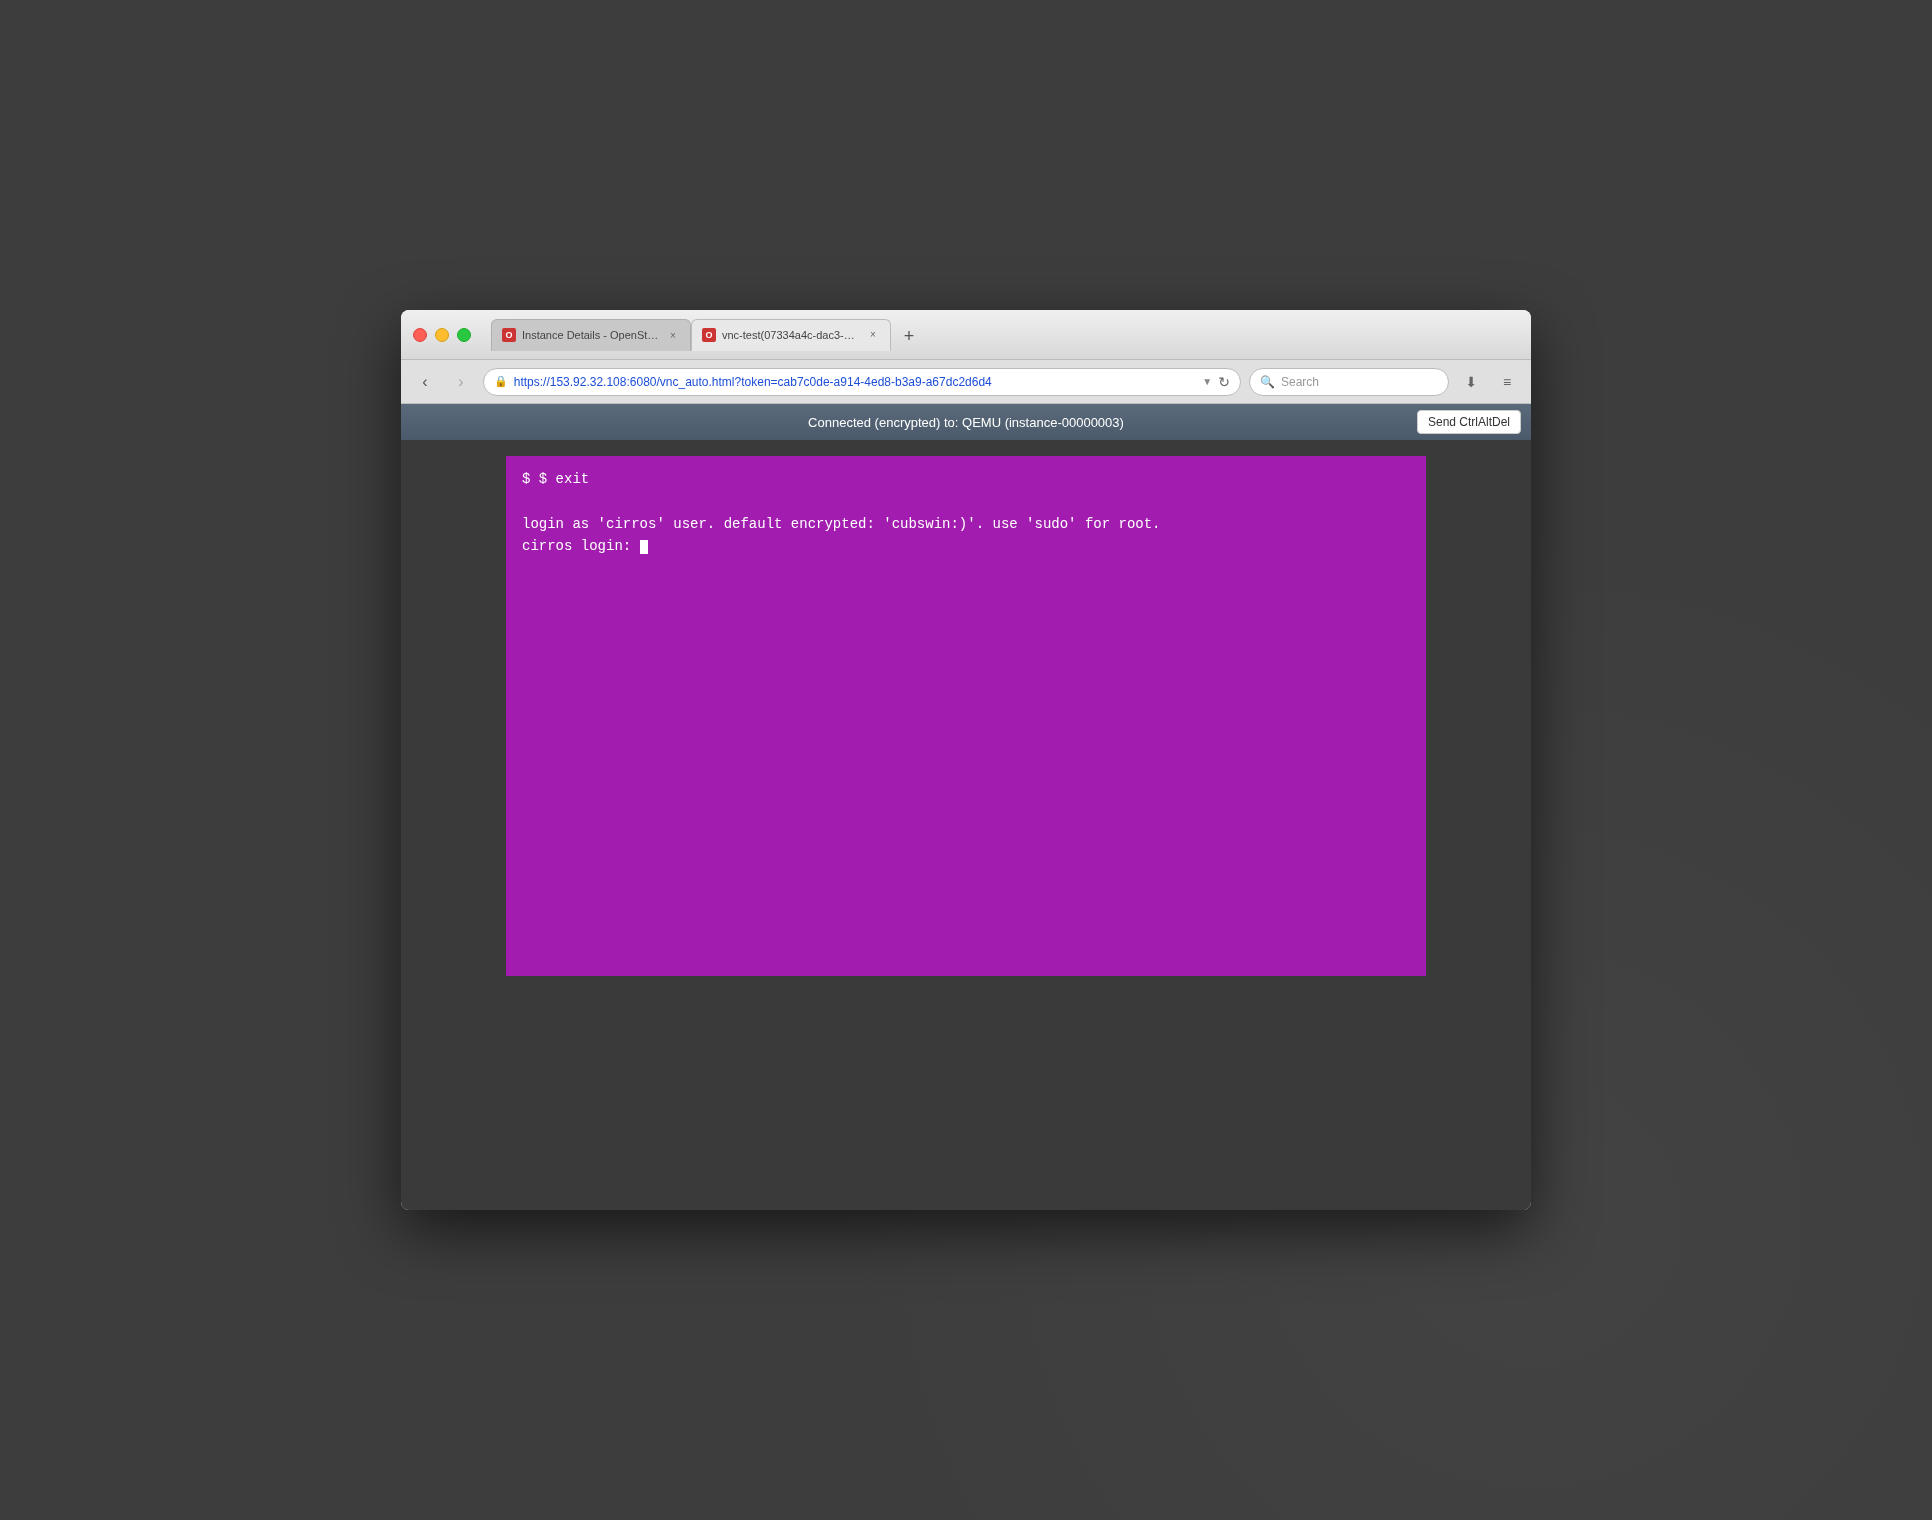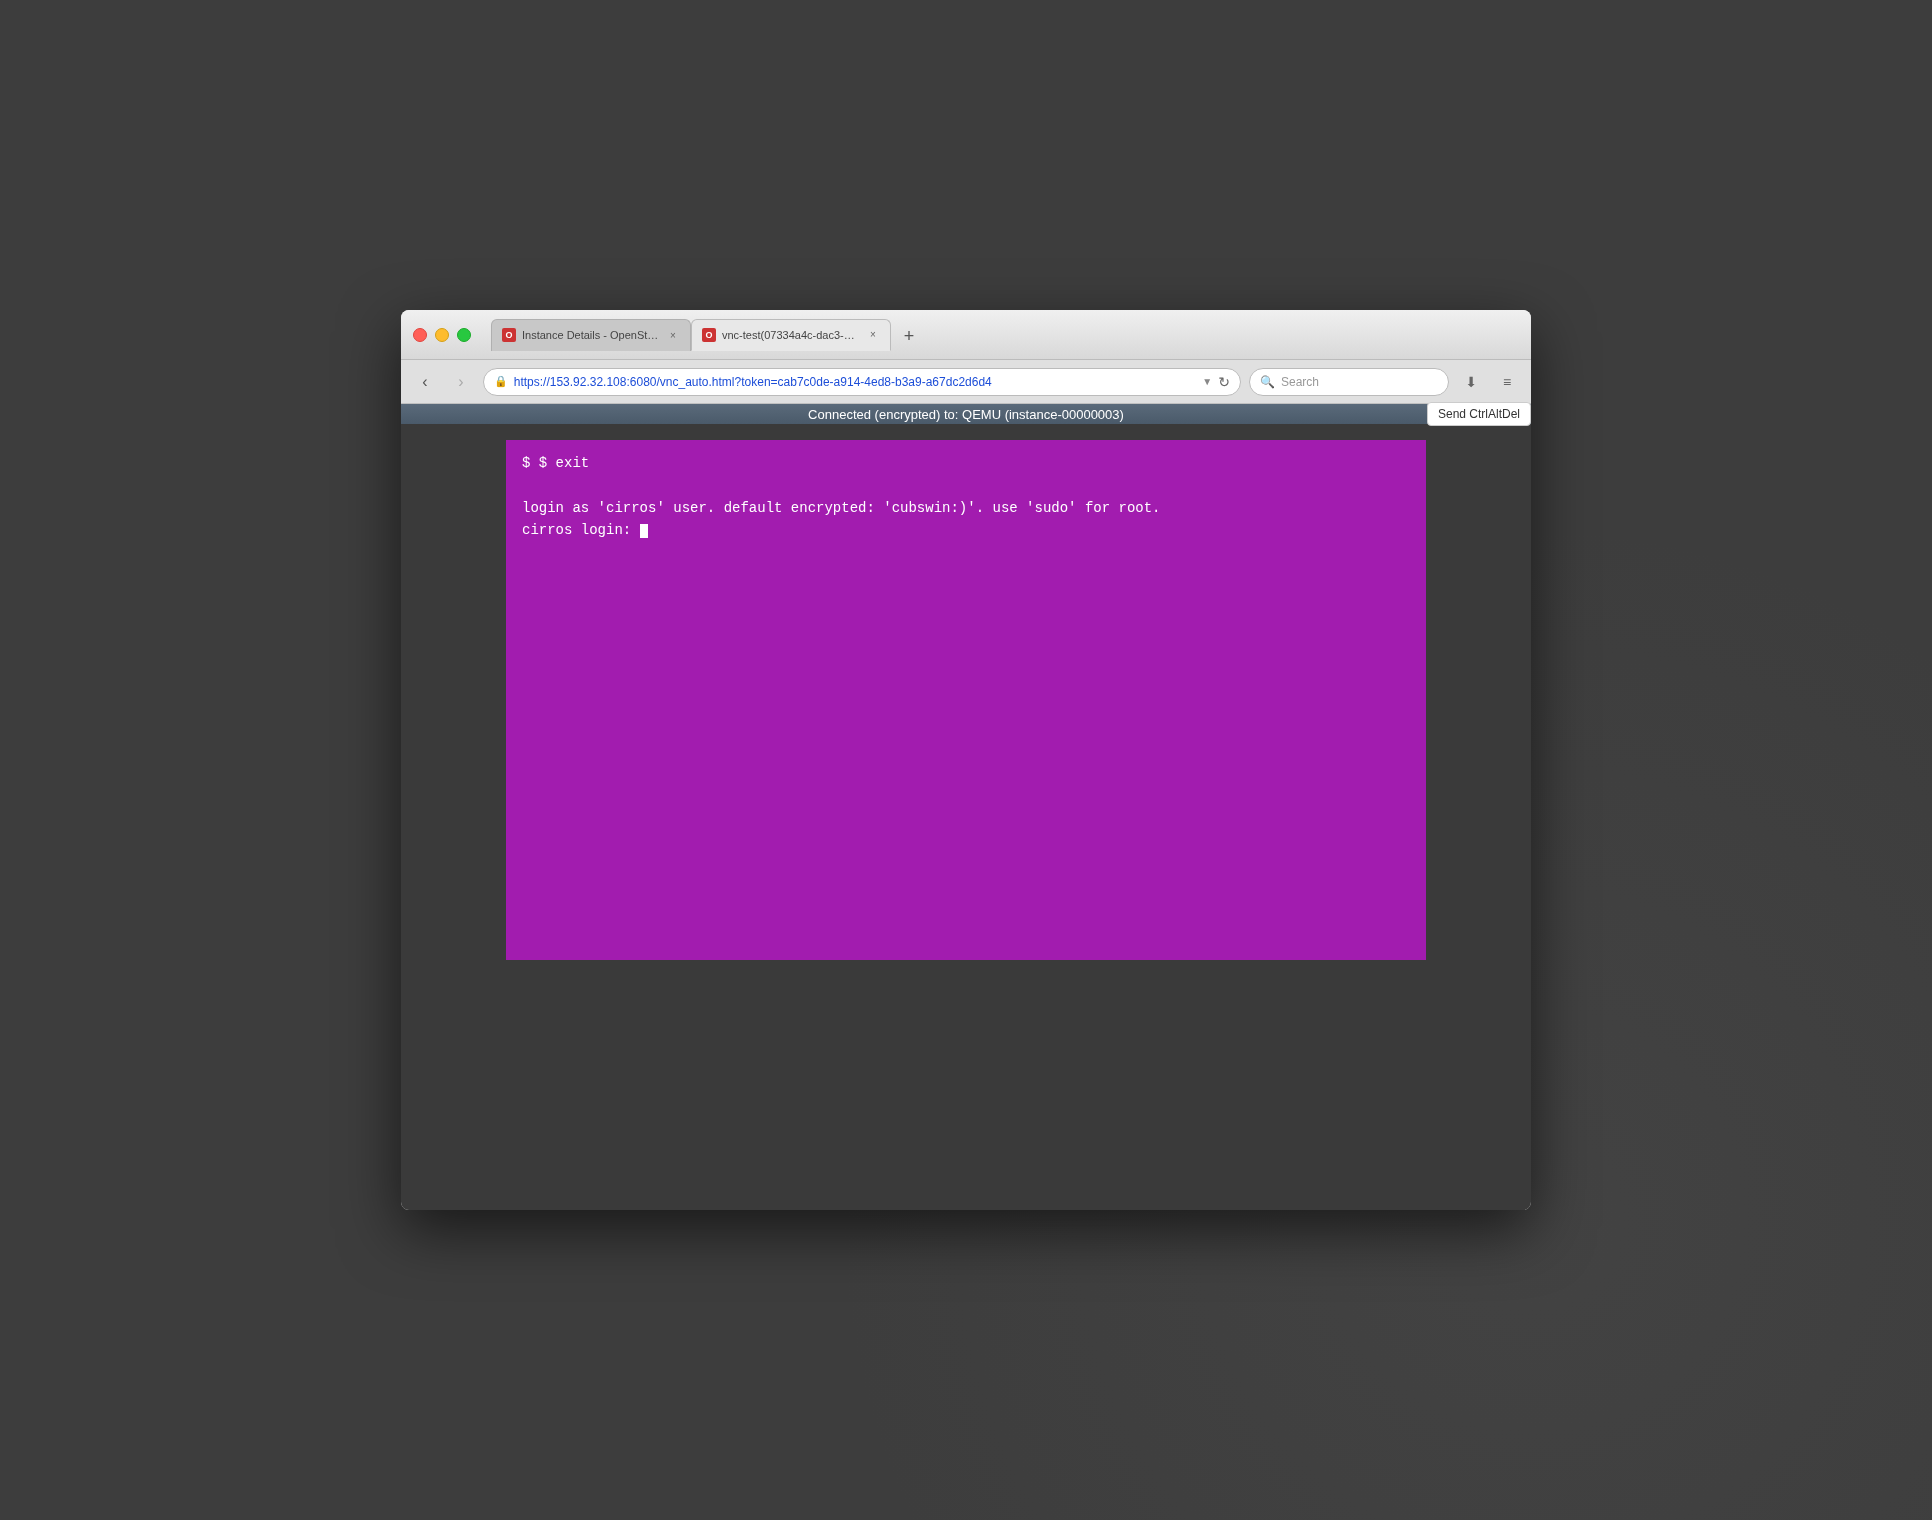--- a/index.html
+++ b/index.html
@@ -253,38 +253,38 @@
       align-items: center;
       justify-content: center;
       color: #666;
       font-size: 14px;
       cursor: pointer;
       border-radius: 4px;
     }
 
     
     .vnc-status-bar {
-      height: 20px;
+      height: 36px;
       background: linear-gradient(to bottom, #5a6a7a, #4a5a6a);
       display: flex;
       align-items: center;
       justify-content: center;
       position: relative;
       flex-shrink: 0;
     }
 
     .vnc-status-text {
       font-size: 13px;
       color: white;
       font-weight: 500;
     }
 
     .send-ctrlaltdel-btn {
       position: absolute;
-      right: 0;
+      right: 10px;
       height: 24px;
       padding: 0 10px;
       background: white;
       border: 1px solid #ccc;
       border-radius: 4px;
       font-size: 12px;
       color: #333;
       cursor: pointer;
       display: flex;
       align-items: center;

